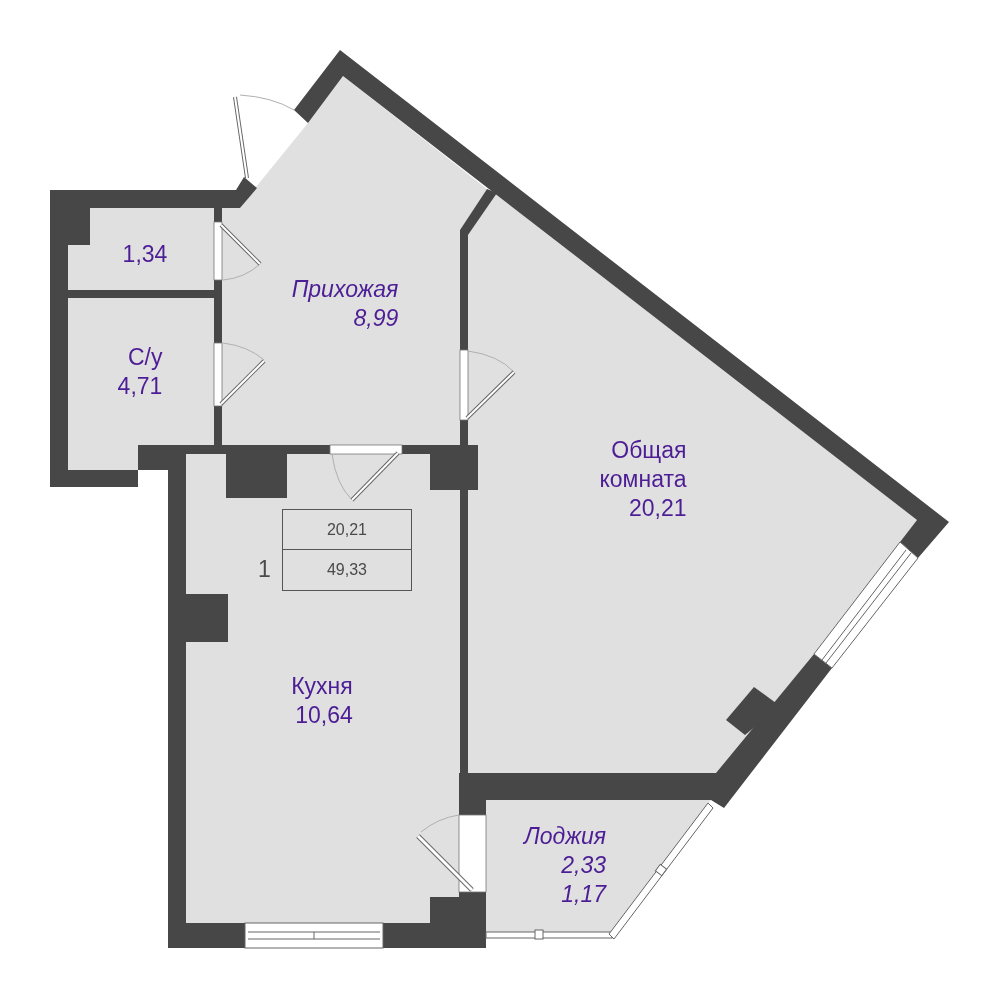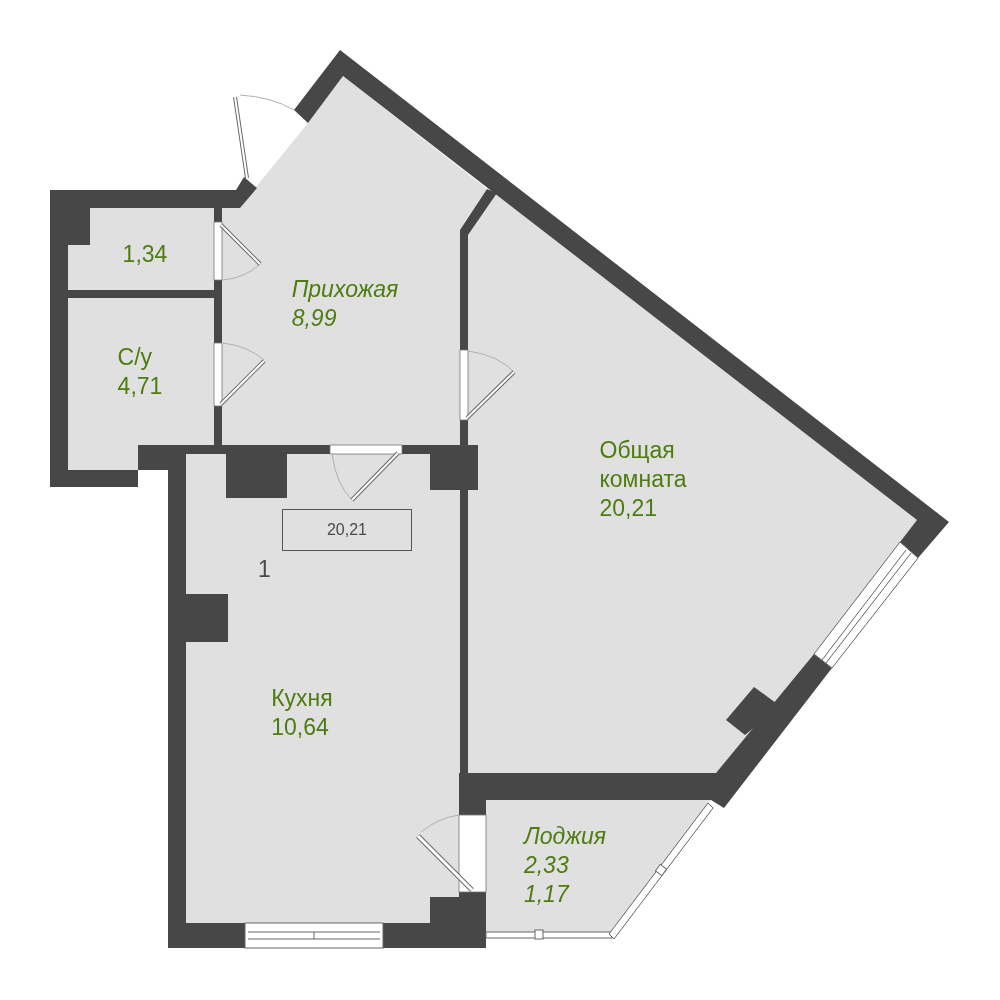--- a/index.html
+++ b/index.html
@@ -1,24 +1,24 @@
 <!DOCTYPE html>
 <html><head>
   <meta charset="utf-8">
   <style>
     html, body { margin: 0; padding: 0; background: #ffffff; }
     body { width: 1000px; height: 1000px; position: relative; overflow: hidden; }
     #plan { position: absolute; left: 0; top: 0; width: 1000px; height: 1000px; }
     .room-label {
       position: absolute;
       font-family: "Liberation Sans", "DejaVu Sans", sans-serif;
-      color: #4d7c0f;
+      color: #4c1d95;
       font-size: 23px;
       line-height: 29px;
-      text-align: left;
+      text-align: right;
       transform: translateX(-50%);
       white-space: nowrap;
     }
     .info-table {
       position: absolute;
       left: 282px; top: 509px;
       width: 130px;
       border: 1.5px solid #555;
       box-sizing: border-box;
     }
@@ -162,27 +162,28 @@
   <div>Прихожая</div>
   <div>8,99</div>
 </div>
 
 <div class="room-label" style="left:643px; top:436px;">
   <div>Общая</div>
   <div>комната</div>
   <div>20,21</div>
 </div>
 
-<div class="room-label" style="left:302px; top:672px;margin-top:12px;">
+<div class="room-label" style="left:322px; top:672px;">
   <div>Кухня</div>
   <div>10,64</div>
 </div>
 
 <div class="room-label" style="left:565px; top:822px;font-style:italic;">
   <div>Лоджия</div>
   <div>2,33</div>
   <div>1,17</div>
 </div>
 
 <div class="rooms-count">1</div>
 <div class="info-table">
   <div class="info-row">20,21</div>
+  <div class="info-row">49,33</div>
 </div>
 
 </body></html>

